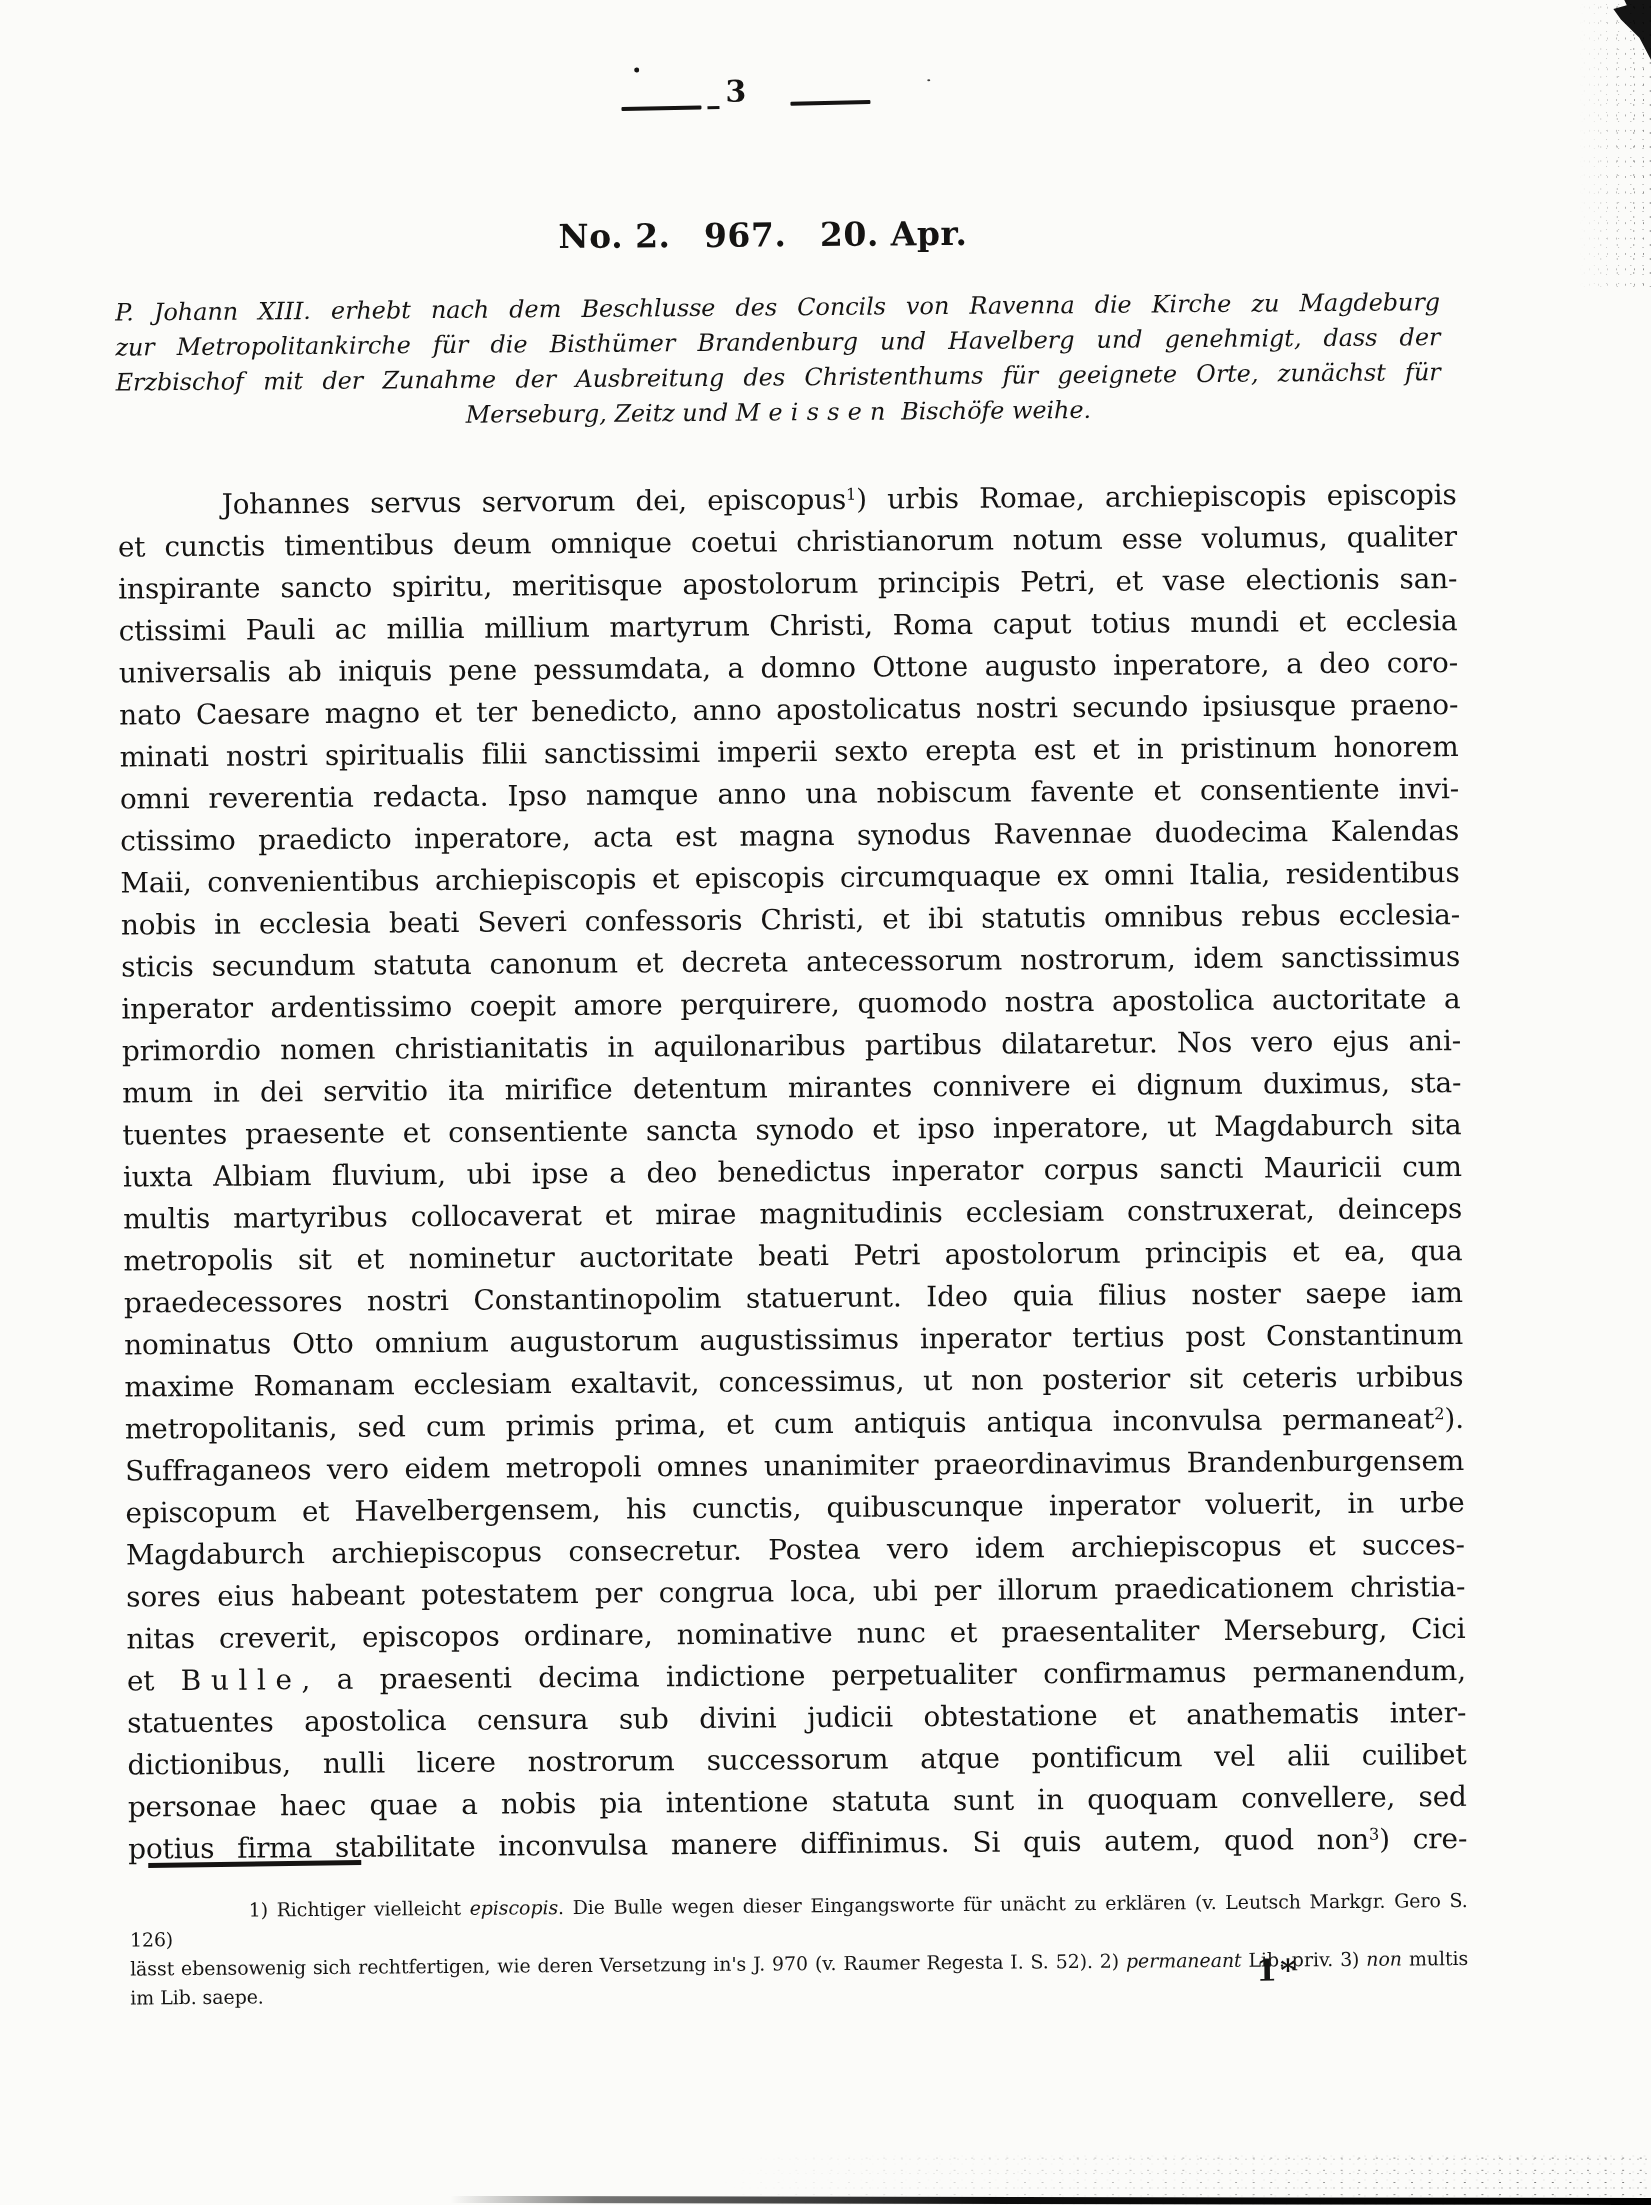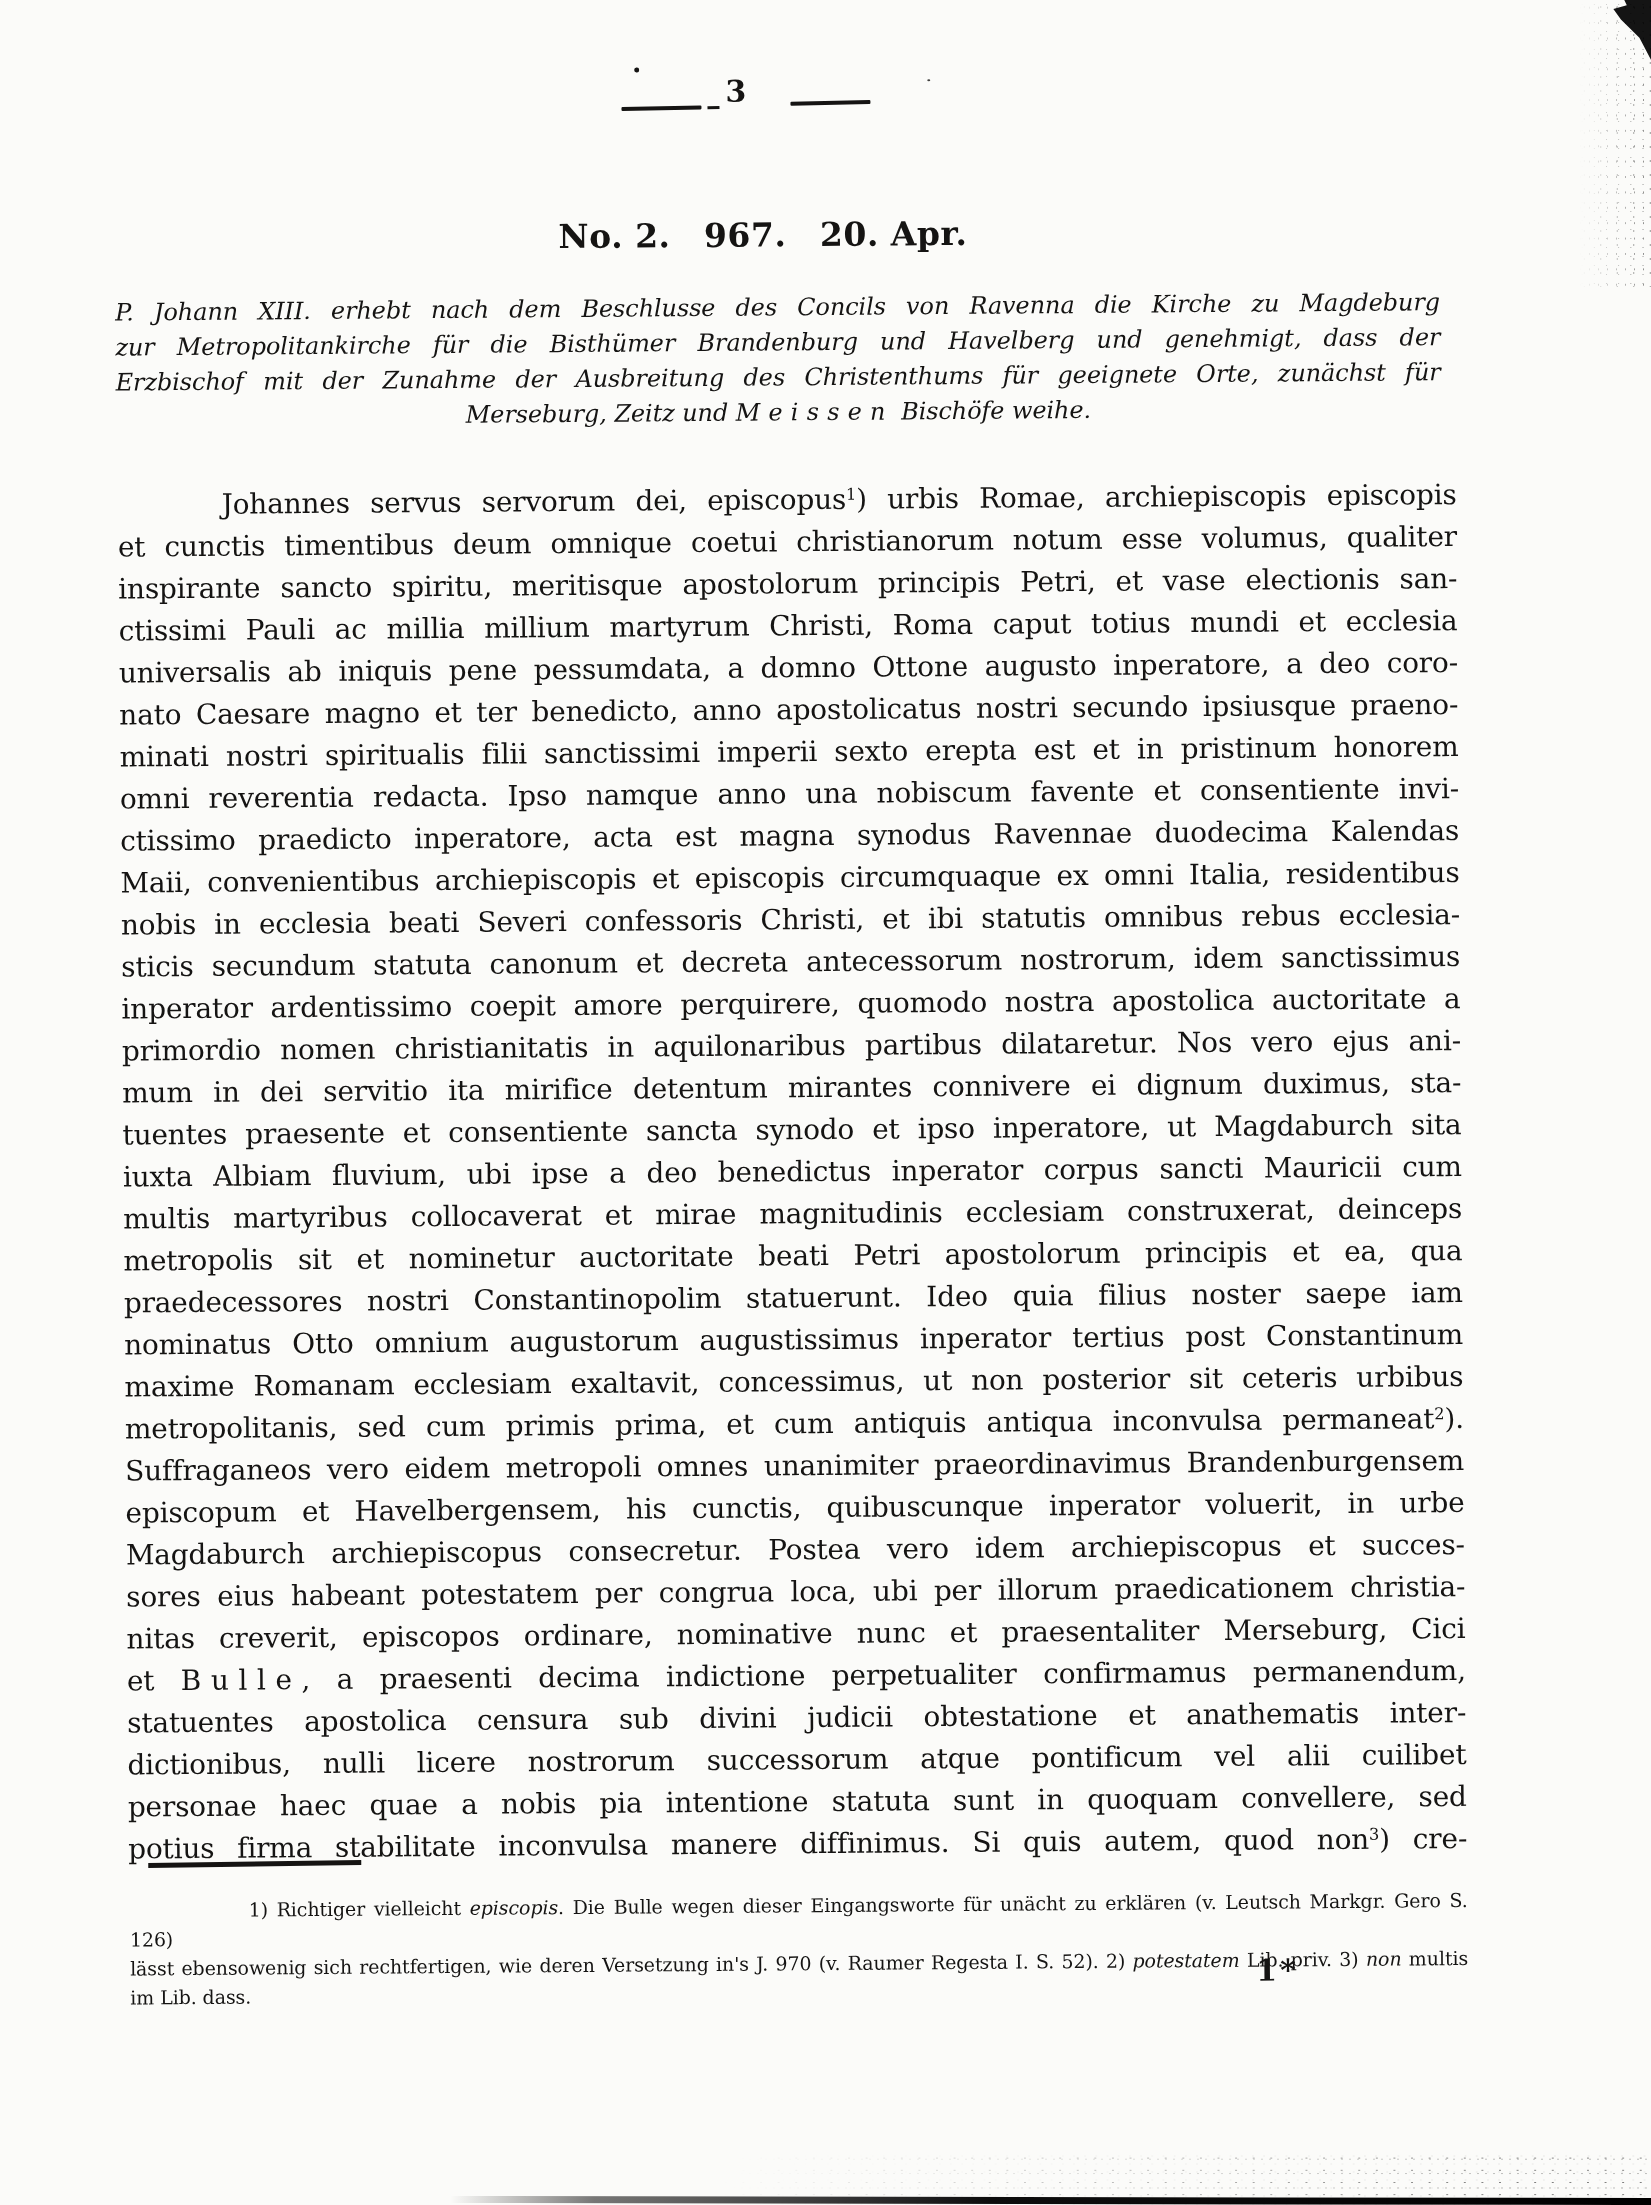--- a/index.html
+++ b/index.html
@@ -118,22 +118,22 @@
         <div class="line"><span>et </span><span class="ls">Bulle</span><span>, a praesenti decima indictione perpetualiter confirmamus permanendum,</span></div>
         <div class="line"><span>statuentes apostolica censura sub divini judicii obtestatione et anathematis inter-</span></div>
         <div class="line"><span>dictionibus, nulli licere nostrorum successorum atque pontificum vel alii cuilibet</span></div>
         <div class="line"><span>personae haec quae a nobis pia intentione statuta sunt in quoquam convellere, sed</span></div>
         <div class="line"><span>potius firma stabilitate inconvulsa manere diffinimus.  Si quis autem, quod non</span><sup>3</sup><span>) cre-</span></div>
       </div>
 
     <div class="fn-rule"></div>
     <div id="footnote-block">
         <div class="line"><span>1) Richtiger vielleicht </span><span class="it">episcopis</span><span>.  Die Bulle wegen dieser Eingangsworte für unächt zu erklären (v. Leutsch Markgr. Gero S. 126)</span></div>
-        <div class="line"><span>lässt ebensowenig sich rechtfertigen, wie deren Versetzung in's J. 970 (v. Raumer Regesta I. S. 52).  2) </span><span class="it">potestatem</span><span> Lib. priv.  3) </span><span class="it">non</span><span> multis</span></div>
-        <div class="line"><span>im Lib. dass.</span></div>
+        <div class="line"><span>lässt ebensowenig sich rechtfertigen, wie deren Versetzung in's J. 970 (v. Raumer Regesta I. S. 52).  2) </span><span class="it">permaneant</span><span> Lib. priv.  3) </span><span class="it">non</span><span> multis</span></div>
+        <div class="line"><span>im Lib. saepe.</span></div>
       </div>
 
     <div class="signature">1*</div>
   </div>
 
   <div class="corner-blob"></div>
   <div class="edge-noise"></div>
   <div class="bottom-noise"></div>
   <div class="bottom-line"></div>
 </div>

